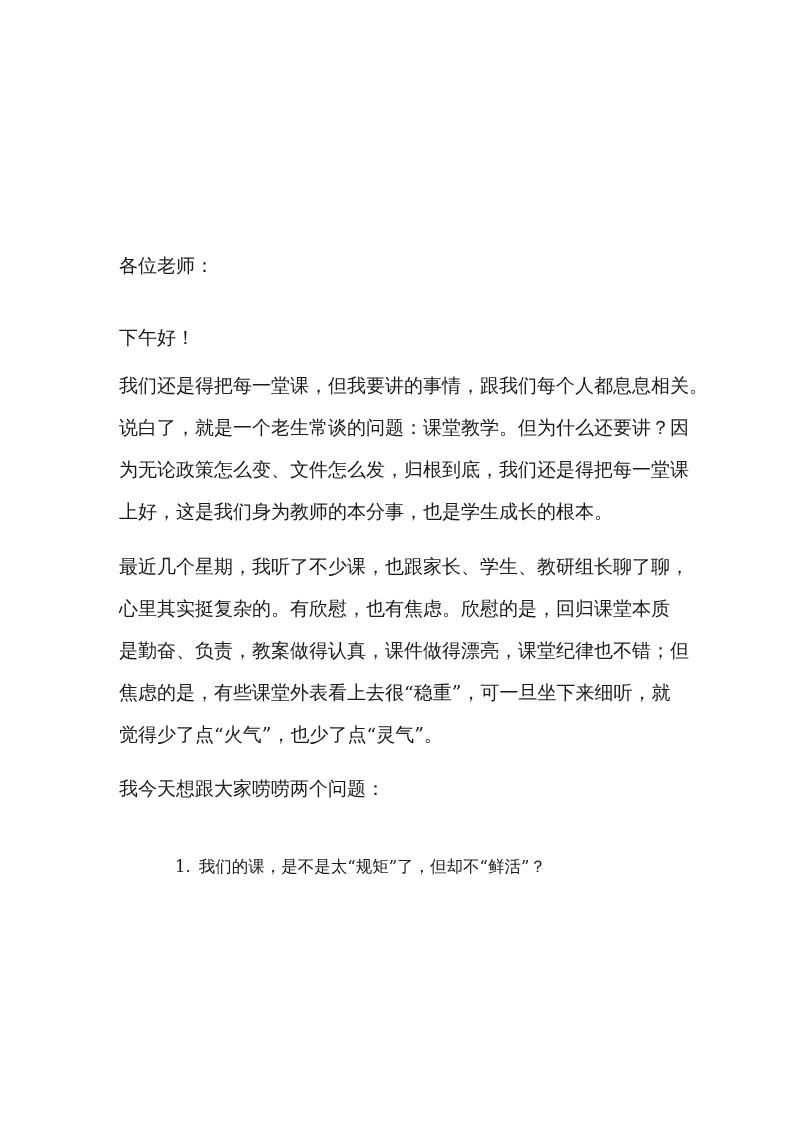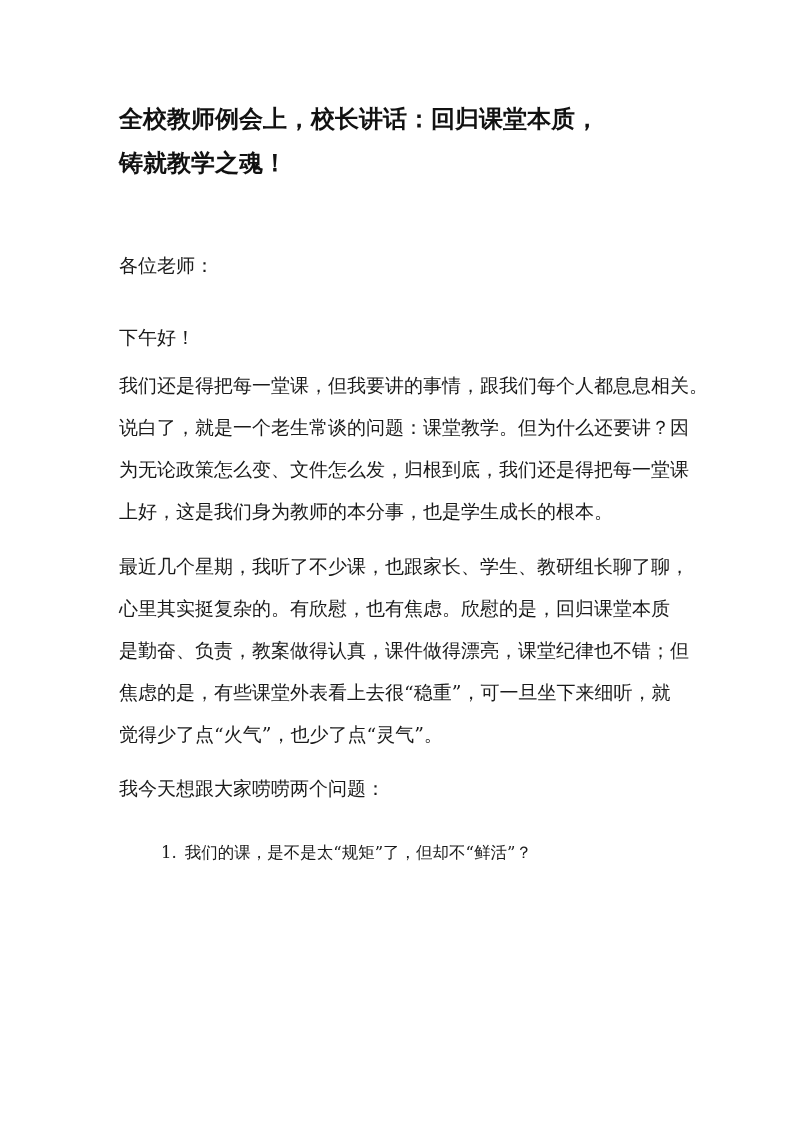--- a/index.html
+++ b/index.html
@@ -44,35 +44,31 @@
       margin: 0;
       color: #1a1a1a;
     }
     .para .line { display: block; white-space: nowrap; }
     .list-item {
       position: absolute;
       left: 161px;
       width: 520px;
       font-size: 16.5px;
       line-height: 42px;
-      margin: 0;
+      margin: 14px;
       color: #1a1a1a;
     }
     .list-item .line { display: block; white-space: nowrap; }
     .num { margin-right: 8px; }
   </style>
 </head>
 <body>
 
 <div class="page">
 
-  <h1 class="title">
-    <span class="tline">全校教师例会上，校长讲话：回归课堂本质，</span>
-    <span class="tline">铸就教学之魂！</span>
-  </h1>
 
   <p class="para" style="top:244px;">
     <span class="line">各位老师：</span>
   </p>
 
   <p class="para" style="top:316px;">
     <span class="line">下午好！</span>
   </p>
 
   <p class="para" style="top:364px;">

